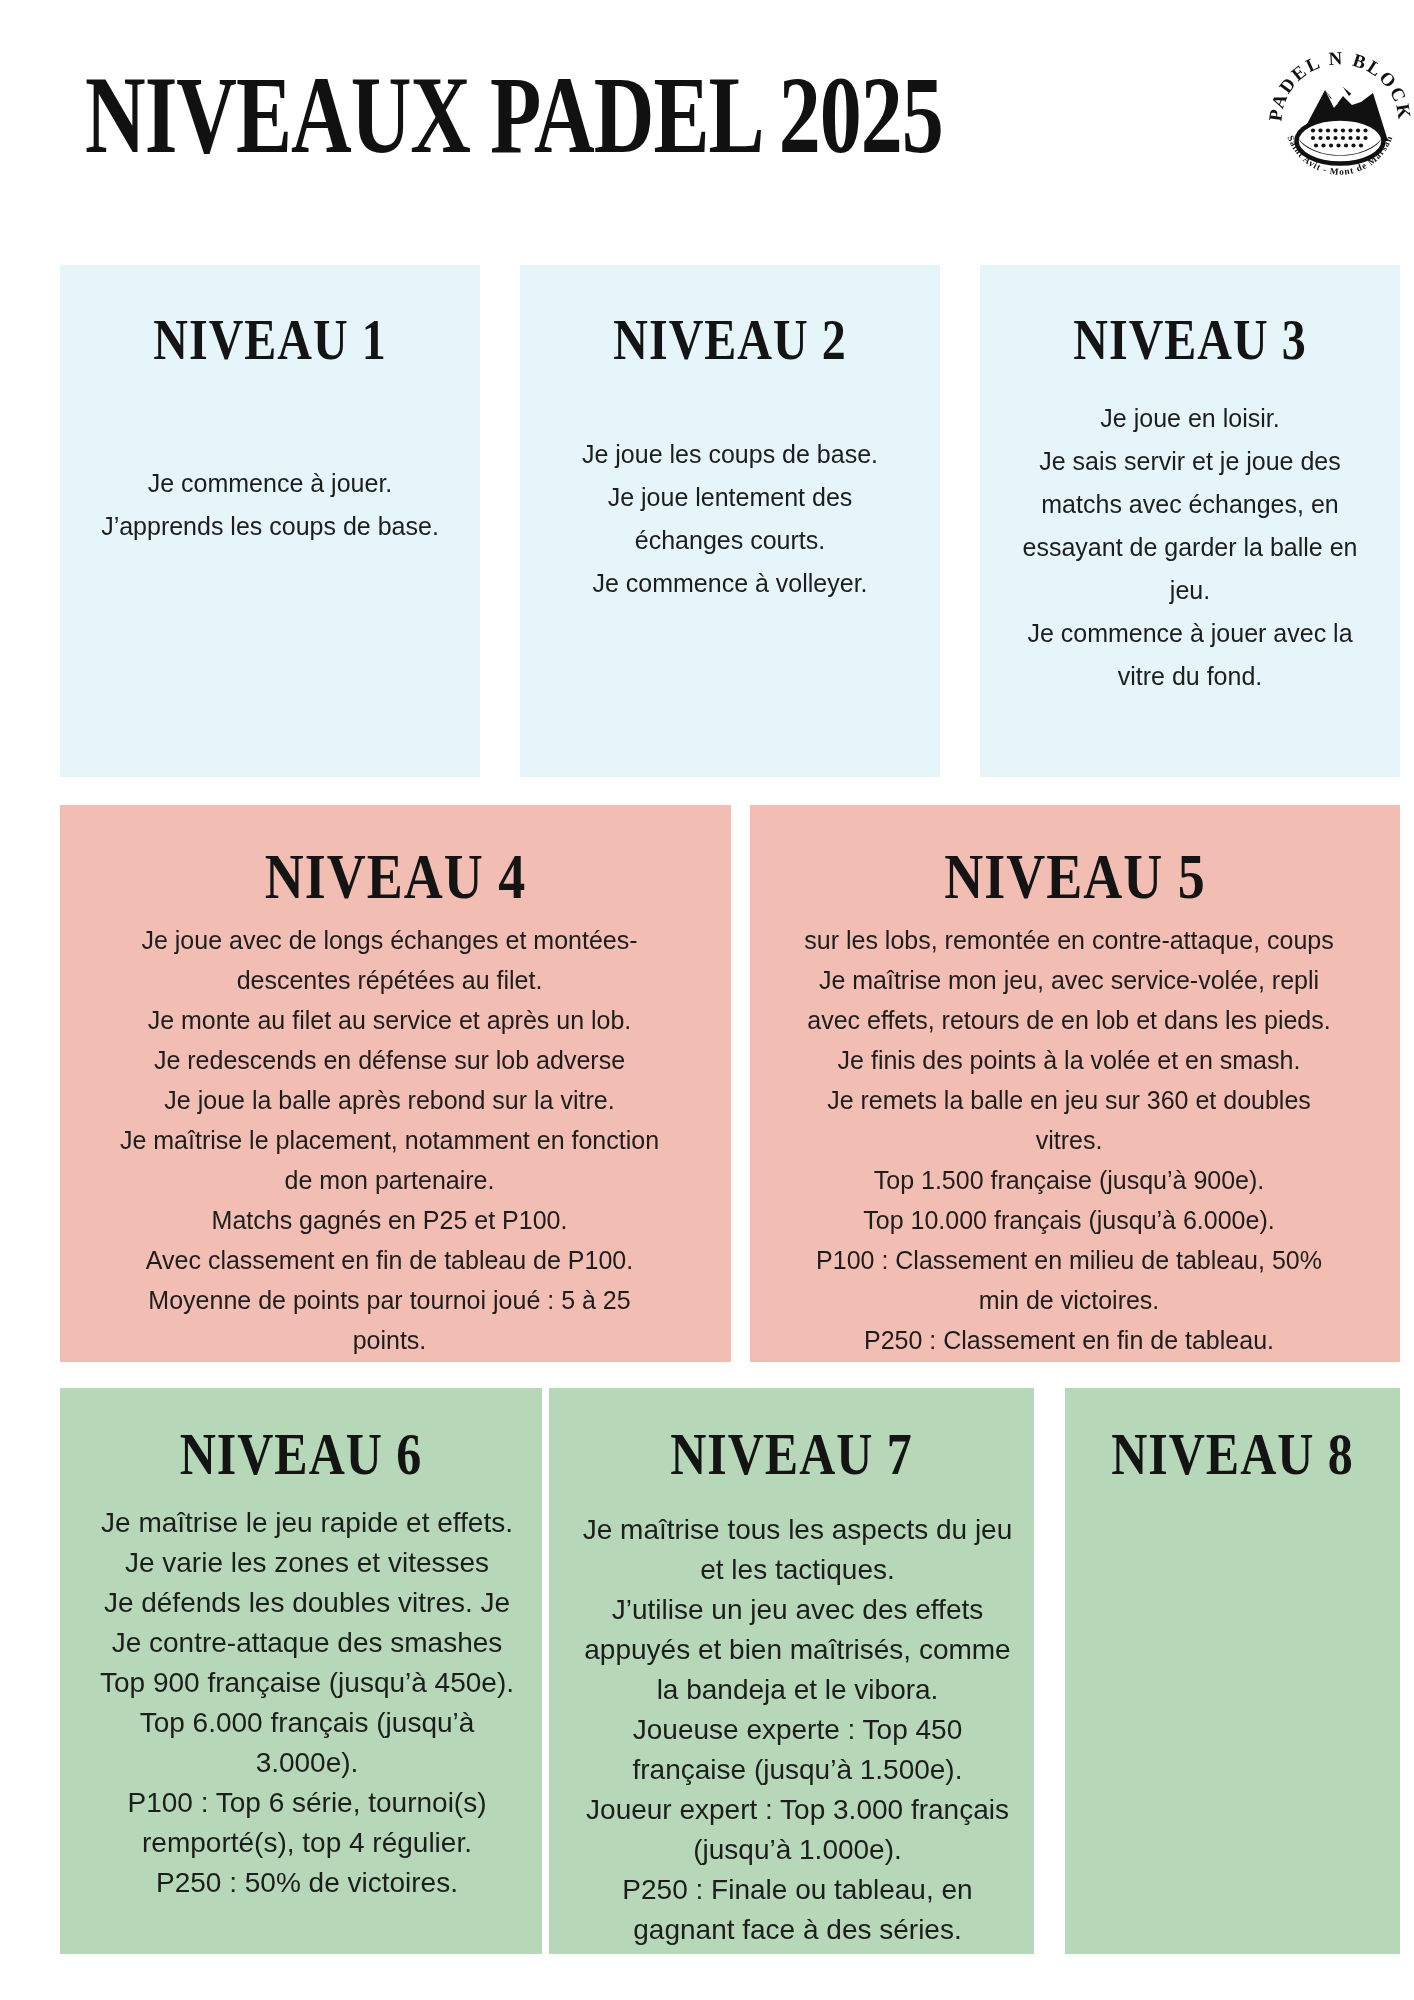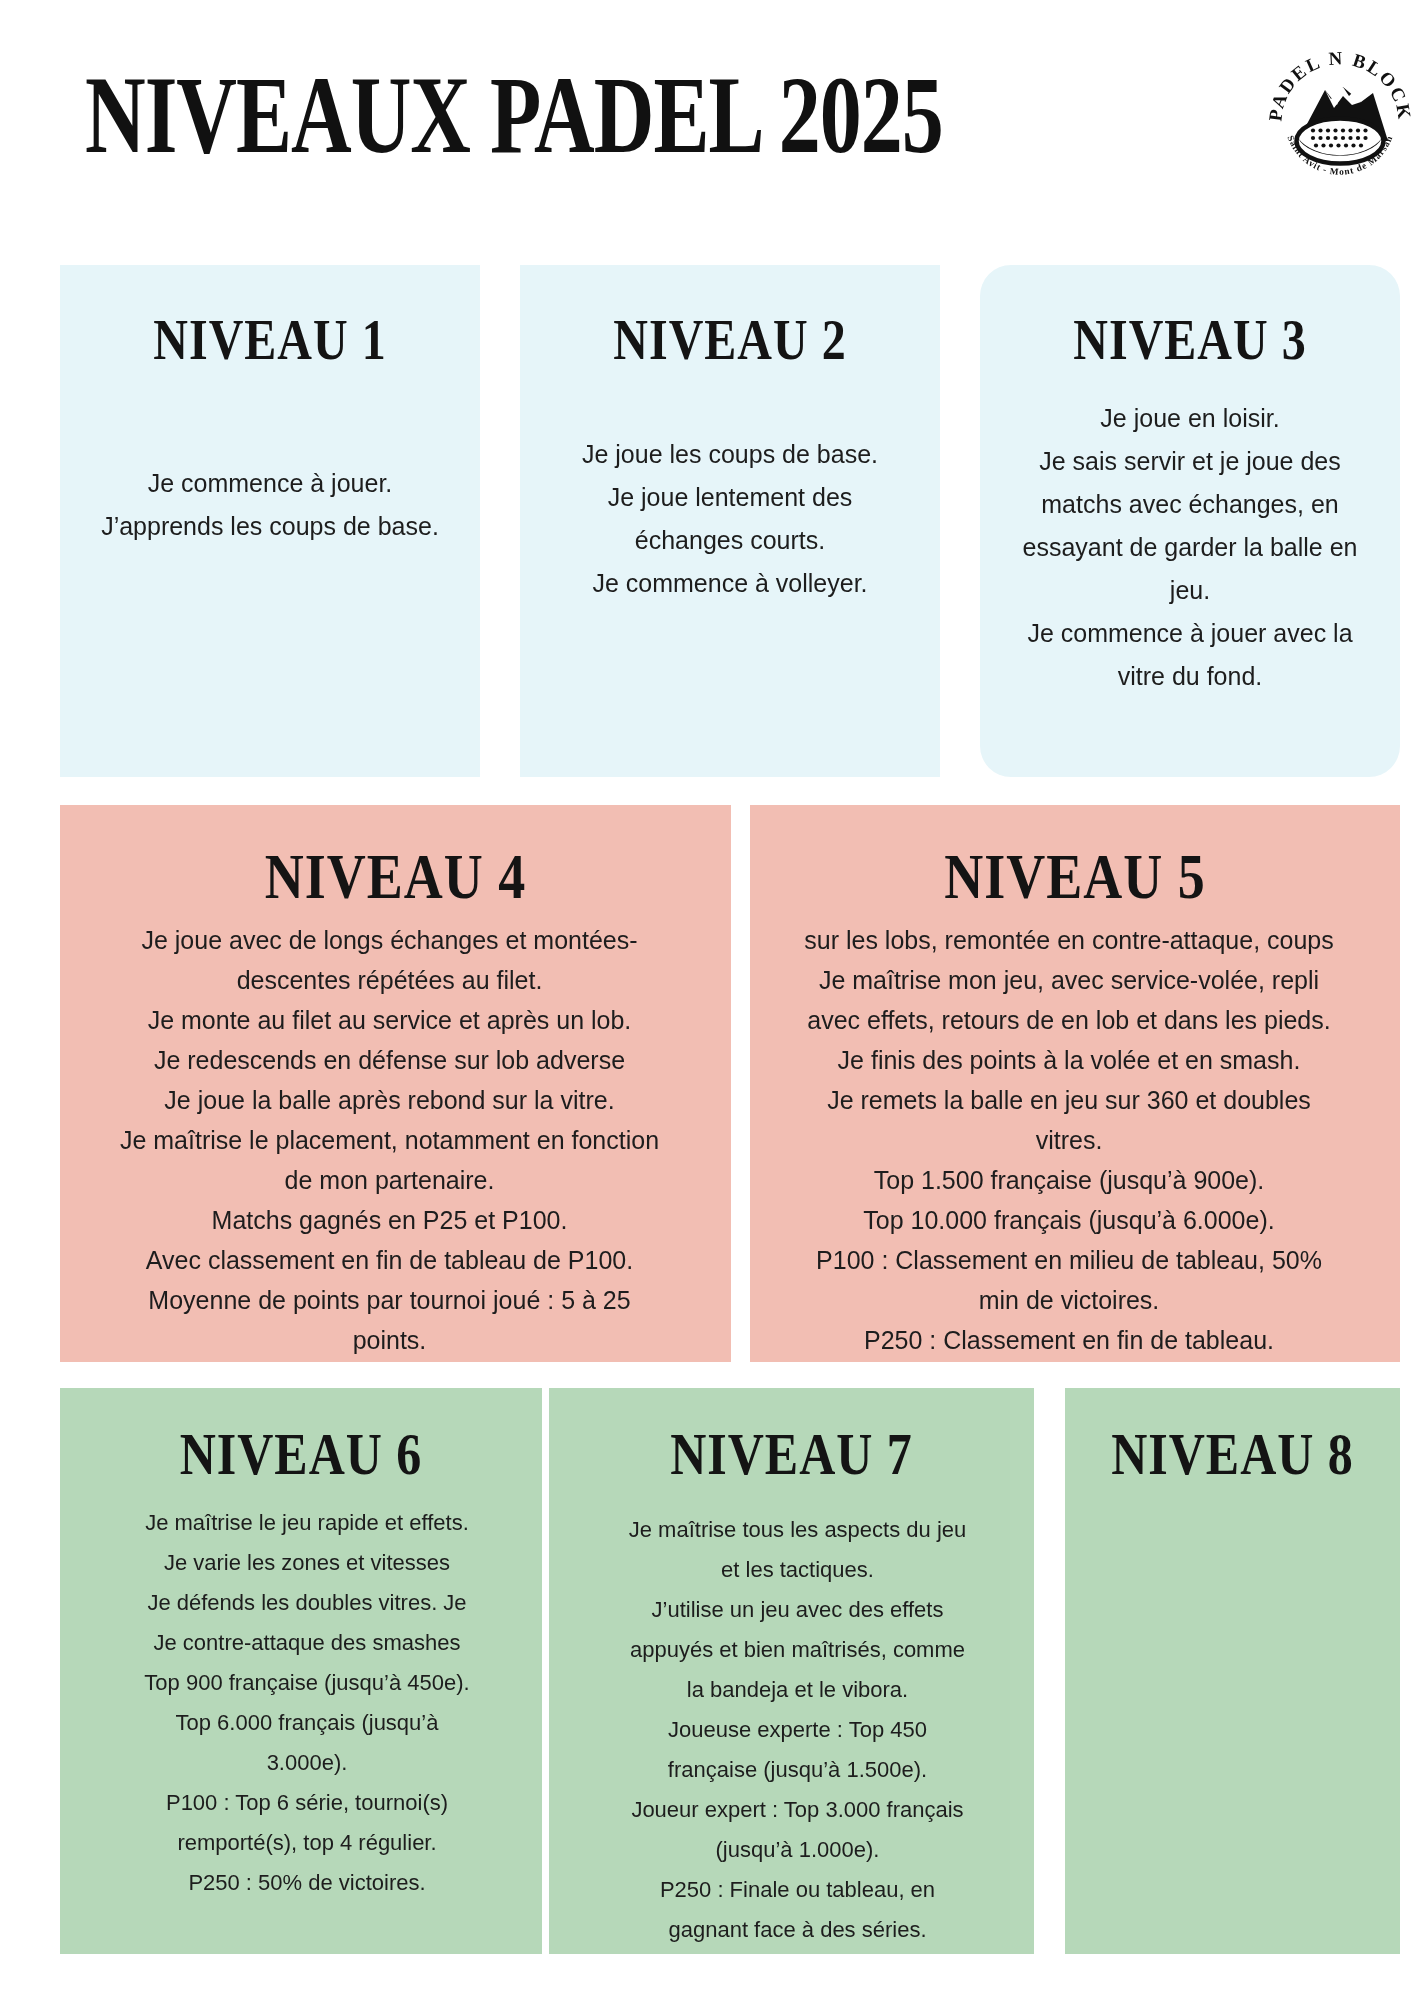--- a/index.html
+++ b/index.html
@@ -40,39 +40,39 @@
     color:#141414;
     letter-spacing:1px;
     line-height:1.15;
     transform:scaleY(1.18);
     transform-origin:center top;
     white-space:nowrap;
   }
   .card .body p{margin:0;}
   
   .row1{background:#e6f5f9;top:265px;width:420px;height:512px;}
-  .c1{left:37px;}  .c2{left:497px;}  .c3{left:957px;border-radius:31px;}
+  .c1{left:37px;}  .c2{left:497px;}  .c3{left:957px;}
   .row1 h2{padding-top:36px;font-size:48px;}
   .row1 .body{font-size:25px;line-height:43px;padding-left:12px;padding-right:12px;}
   .c1 .body{padding-top:106px;}
   .c2 .body{padding-top:77px;}
   .c3 .body{padding-top:41px;}
   
   .row2{background:#f2beb3;top:805px;height:557px;}
   .c4{left:37px;width:671px;}
   .c5{left:727px;width:650px;}
   .row2 h2{padding-top:30px;font-size:54px;}
   .row2 .body{font-size:25px;line-height:40px;padding-top:23px;padding-left:18px;padding-right:30px;}
   
   .row3{background:#b6d8b9;top:1388px;height:566px;}
   .c6{left:37px;width:482px;}
   .c7{left:526px;width:485px;}
   .c8{left:1042px;width:335px;}
   .row3 h2{padding-top:28px;font-size:50px;}
-  .row3 .body{font-size:22px;line-height:40px;padding-left:14px;padding-right:2px;}
+  .row3 .body{font-size:28px;line-height:40px;padding-left:14px;padding-right:2px;}
   .c6 .body{padding-top:29px;}
   .c7 .body{padding-top:36px;}
   .c8 .body{padding-top:77px;}
 </style>
 </head>
 <body>
 
 <div class="page">
 
   <h1 class="title">NIVEAUX PADEL 2025</h1>

